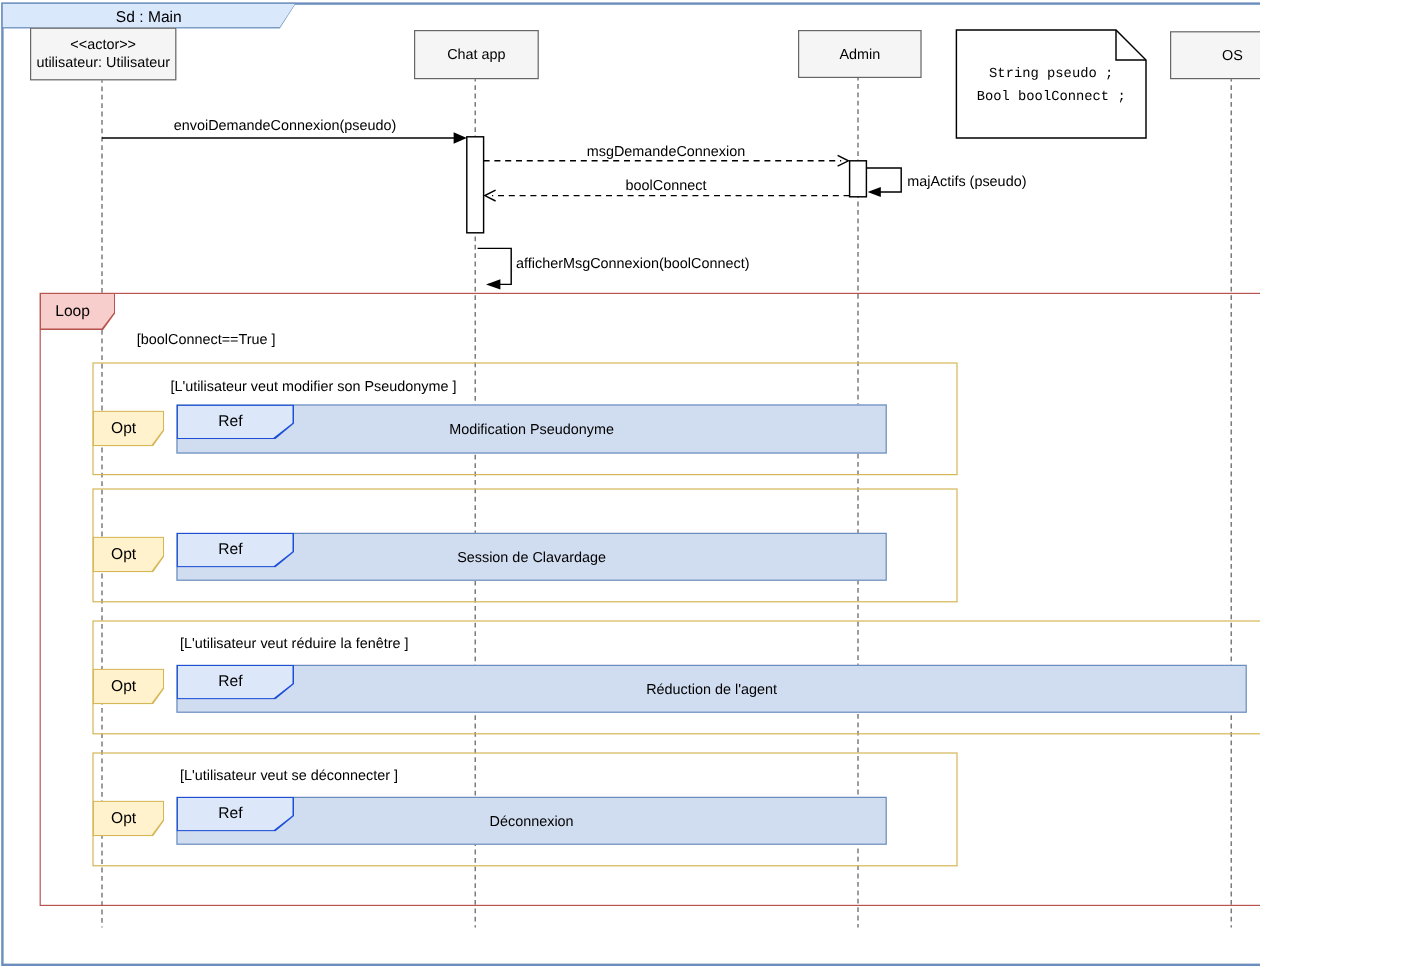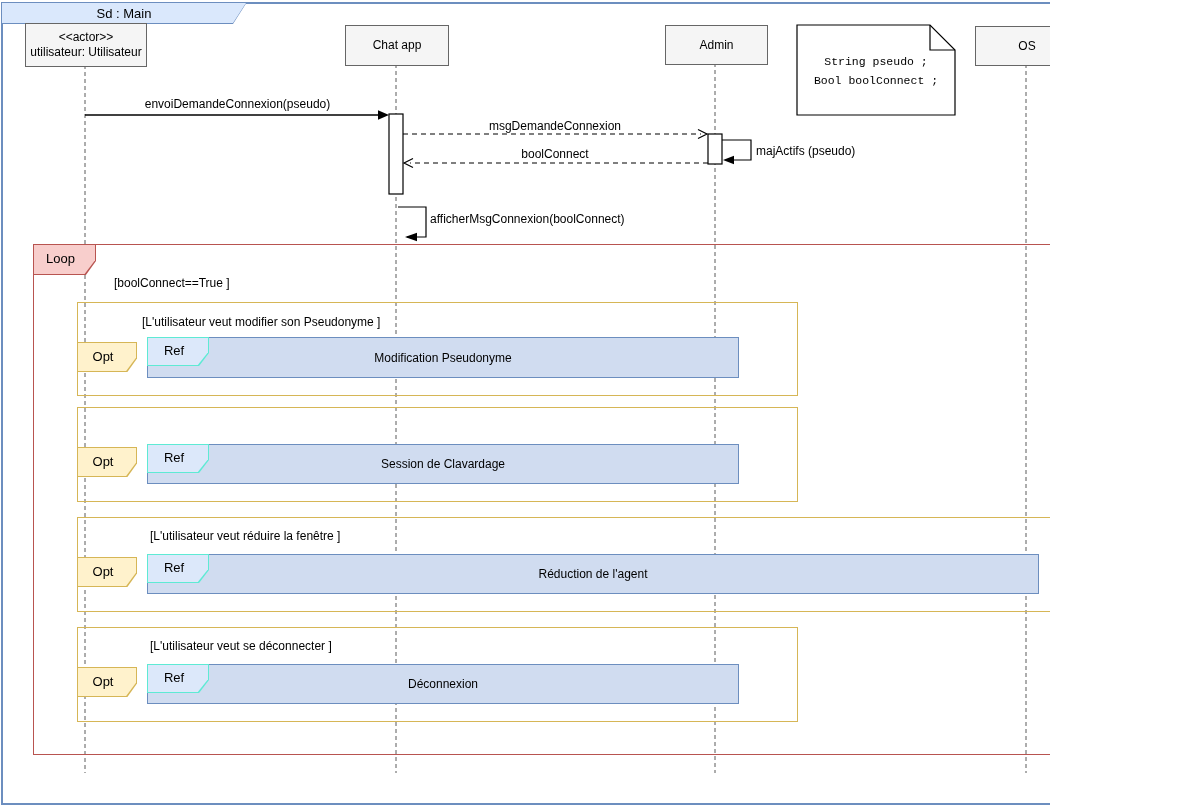--- a/index.html
+++ b/index.html
@@ -25,21 +25,21 @@
   .pent .fill{position:absolute;inset:1px;clip-path:polygon(0 0,100% 0,100% 53%,83% 100%,0 100%);}
   .pent .txt{position:absolute;inset:0 8px 2px 0;display:flex;align-items:center;justify-content:center;font-size:13px;text-align:right;}
   .loop-pent{left:-1px;top:-1px;width:63px;height:31px;background:#b85450;}
   .loop-pent .fill{background:#f8cecc;}
   .opt-pent{left:-1px;top:-1px;width:60px;height:30px;background:#d6b656;margin-top:40px;}
   .opt-pent .fill{background:#fff2cc;}
   .cond{font-size:12px;white-space:nowrap;}
   
   .ref-box{background:#d0dcf0;border:1px solid #6c8ebf;display:flex;align-items:center;justify-content:center;}
   .ref-name{font-size:12px;}
-  .ref-pent{left:-1px;top:-1px;width:62px;height:29px;background:#5eead4;}
+  .ref-pent{left:-1px;top:-1px;width:62px;height:29px;background:#1d4ed8;padding-left:36px;}
   .ref-pent .fill{background:#dce8fa;}
   
   .msg{font-size:12px;white-space:nowrap;}
   .ctr{text-align:center;}
   
   .note-text{font-family:"Liberation Mono","DejaVu Sans Mono",monospace;font-size:11.5px;
     line-height:19px;text-align:center;}
 </style>
 </head>
 <body>

